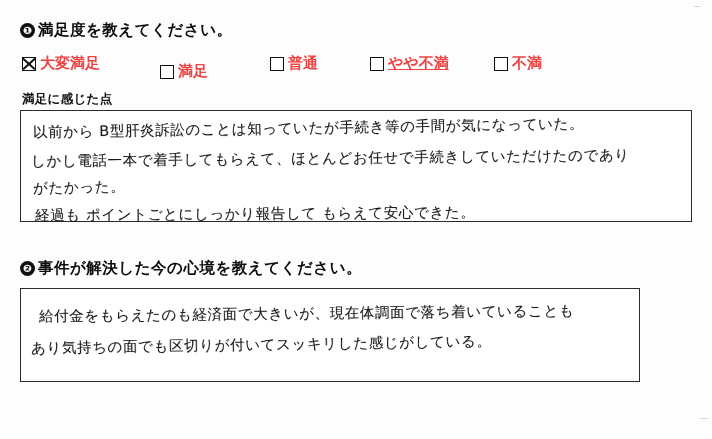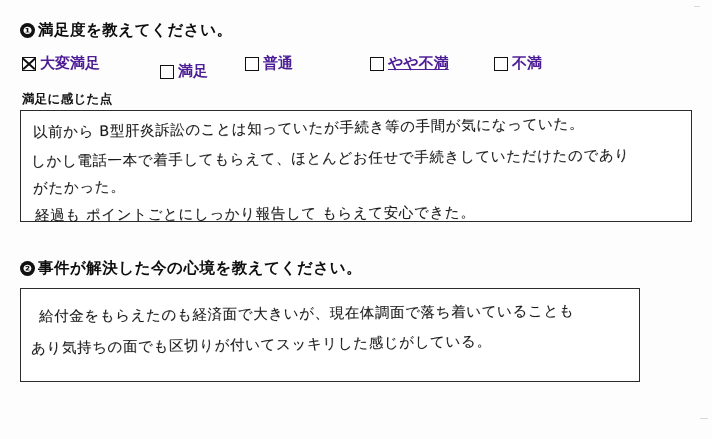--- a/index.html
+++ b/index.html
@@ -56,21 +56,21 @@
     width: 668px;
     height: 24px;
   }
   .choice {
     position: absolute;
     display: flex;
     align-items: center;
     font-size: 15px;
     font-weight: 700;
     white-space: nowrap;
-    color: #4c1d95;
+    color: #ef4444;
   }
   .box {
     position: relative;
     display: inline-block;
     width: 12px;
     height: 12px;
     border: 1.6px solid #111;
     margin-right: 4px;
     flex: none;
     background: #fff;
@@ -146,21 +146,21 @@
     <div class="choice" style="left:0px; top:2px;">
       <span class="box checked"></span>
       <span>大変満足</span>
     </div>
 
     <div class="choice" style="left:138px; top:2px;margin-top:8px;">
       <span class="box"></span>
       <span>満足</span>
     </div>
 
-    <div class="choice" style="left:223px; top:2px;">
+    <div class="choice" style="left:248px; top:2px;">
       <span class="box"></span>
       <span>普通</span>
     </div>
 
     <div class="choice" style="left:348px; top:2px;text-decoration:underline;">
       <span class="box"></span>
       <span>やや不満</span>
     </div>
 
     <div class="choice" style="left:472px; top:2px;align-items:center;">

